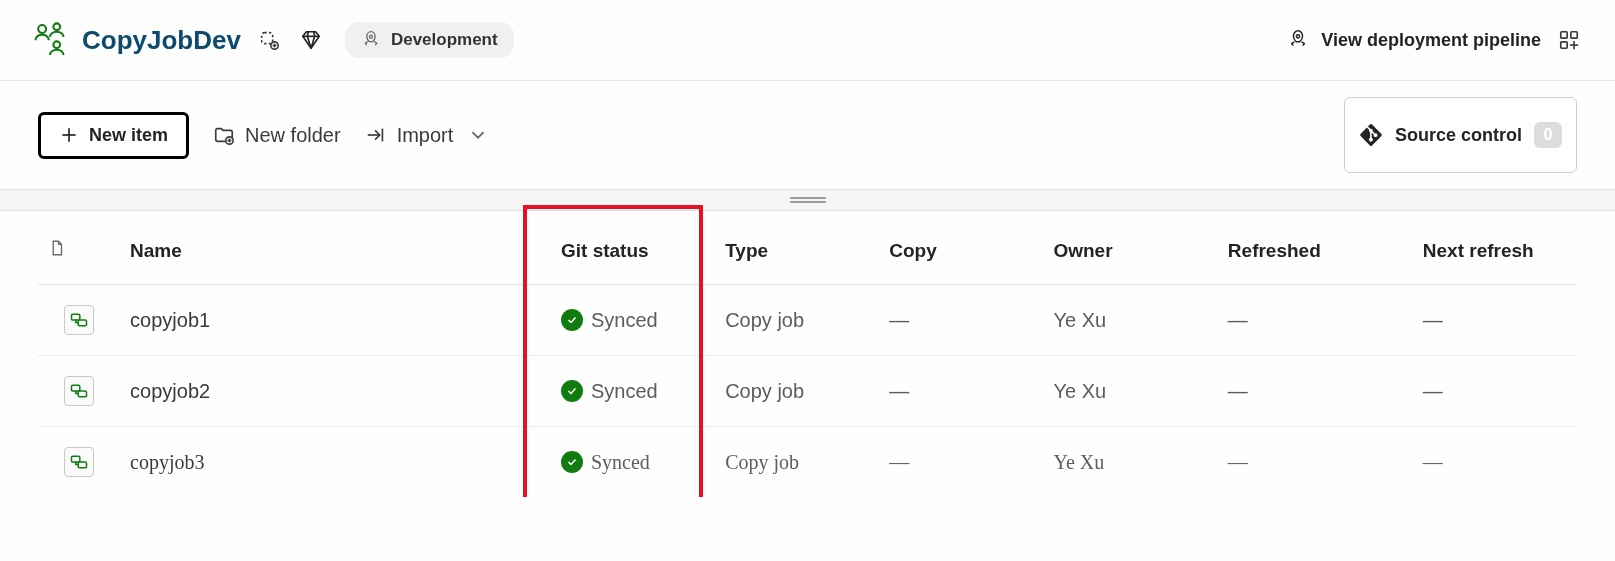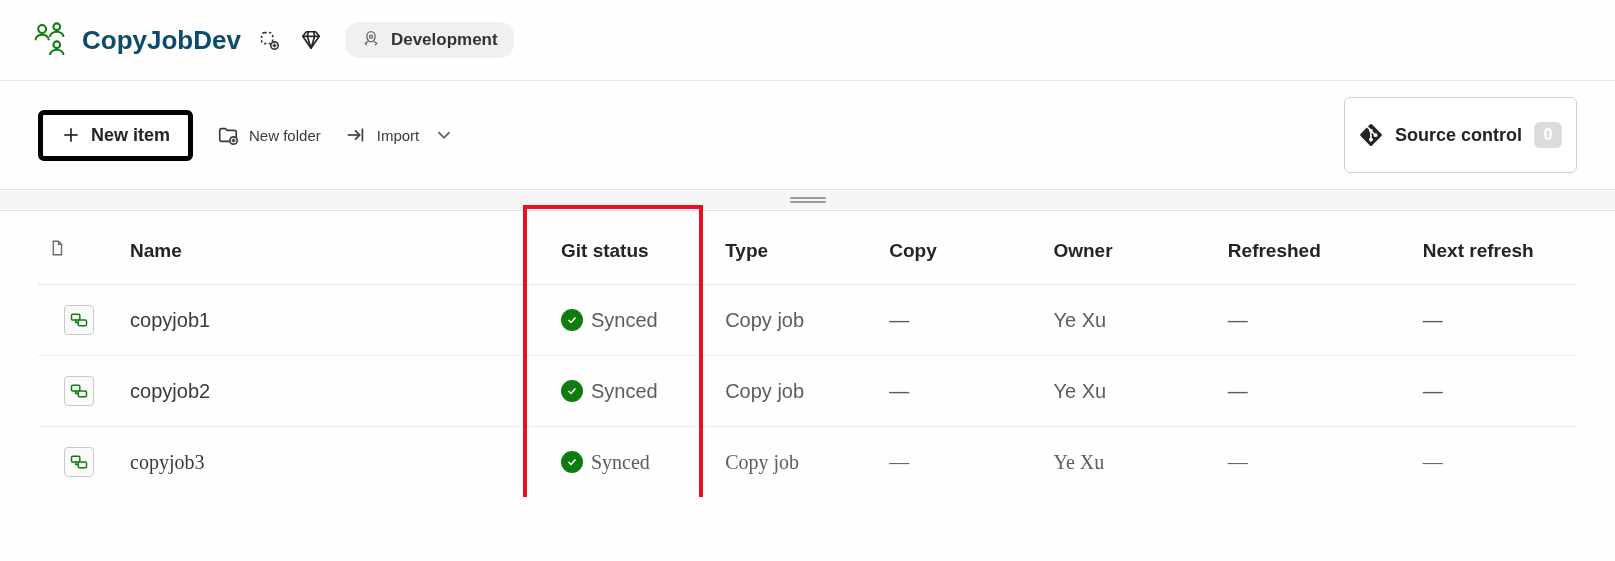--- a/index.html
+++ b/index.html
@@ -73,38 +73,38 @@
     .toolbar {
       display: flex;
       align-items: center;
       padding: 16px 38px 16px 38px;
       gap: 24px;
     }
     .btn-primary {
       display: inline-flex;
       align-items: center;
       gap: 10px;
-      border: 5px solid #000000;
+      border: 3px solid #000000;
       border-radius: 6px;
       padding: 10px 18px;
       background: #fff;
       cursor: pointer;
       font-size: 18px;
       font-weight: 600;
       color: #242424;
     }
     .btn-primary svg { width: 20px; height: 20px; stroke: #242424; }
     .btn-flat {
       display: inline-flex;
       align-items: center;
       gap: 10px;
       background: transparent;
       border: none;
       cursor: pointer;
-      font-size: 15px;
+      font-size: 20px;
       color: #3a3a3a;
       justify-content: center;
     }
     .btn-flat svg { width: 22px; height: 22px; }
     .chev { margin-left: 4px; }
     .toolbar-spacer { flex: 1; }
     .btn-source {
       display: inline-flex;
       align-items: center;
       gap: 12px;
@@ -236,20 +236,40 @@
       </svg>
     </span>
     <span class="stage-pill">
       <svg viewBox="0 0 24 24" fill="none" stroke="#6a6a6a" stroke-width="1.6" stroke-linejoin="round">
         <path d="M12 2c3 0 5 3 5 6 0 3-2 5-3 6h-4c-1-1-3-3-3-6 0-3 2-6 5-6z"></path>
         <circle cx="12" cy="8" r="1.8"></circle>
           <path d="M8 14l-3 2 2 2"></path>
           <path d="M16 14l3 2-2 2"></path>
       </svg>
       <span class="stage-pill-text">Development</span>
+    </span>
+  </div>
+  <div class="header-right">
+    <span class="pipeline-link">
+      <svg viewBox="0 0 24 24" fill="none" stroke="#242424" stroke-width="1.6" stroke-linejoin="round">
+        <path d="M12 2c3 0 5 3 5 6 0 3-2 5-3 6h-4c-1-1-3-3-3-6 0-3 2-6 5-6z"></path>
+        <circle cx="12" cy="8" r="1.8"></circle>
+          <path d="M8 14l-3 2 2 2"></path>
+          <path d="M16 14l3 2-2 2"></path>
+      </svg>
+      <span>View deployment pipeline</span>
+    </span>
+    <span class="app-icon-btn">
+      <svg viewBox="0 0 24 24" fill="none" stroke="#3a3a3a" stroke-width="1.8">
+        <rect x="3" y="3" width="7" height="7" rx="1"></rect>
+          <rect x="14" y="3" width="7" height="7" rx="1"></rect>
+        <rect x="3" y="14" width="7" height="7" rx="1"></rect>
+        <line x1="17.5" y1="13" x2="17.5" y2="22"></line>
+          <line x1="13" y1="17.5" x2="22" y2="17.5"></line>
+      </svg>
     </span>
   </div>
 </div>
 
 <div class="toolbar">
   <button class="btn-primary">
     <svg viewBox="0 0 24 24" fill="none" stroke-width="2">
         <line x1="12" y1="4" x2="12" y2="20"></line>
         <line x1="4" y1="12" x2="20" y2="12"></line>
       </svg>

